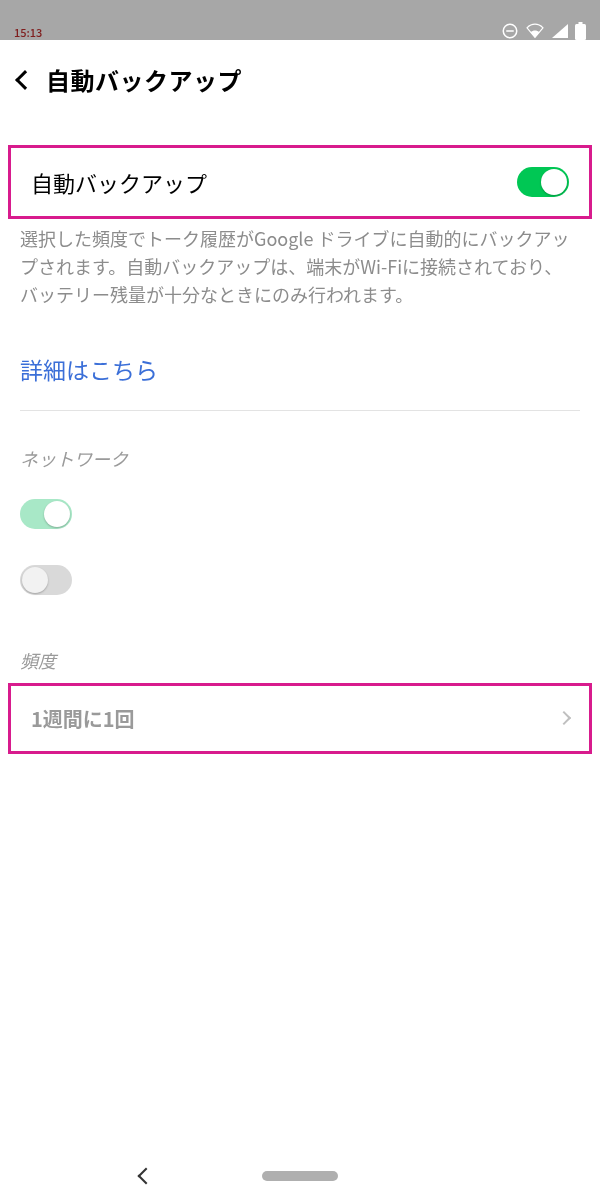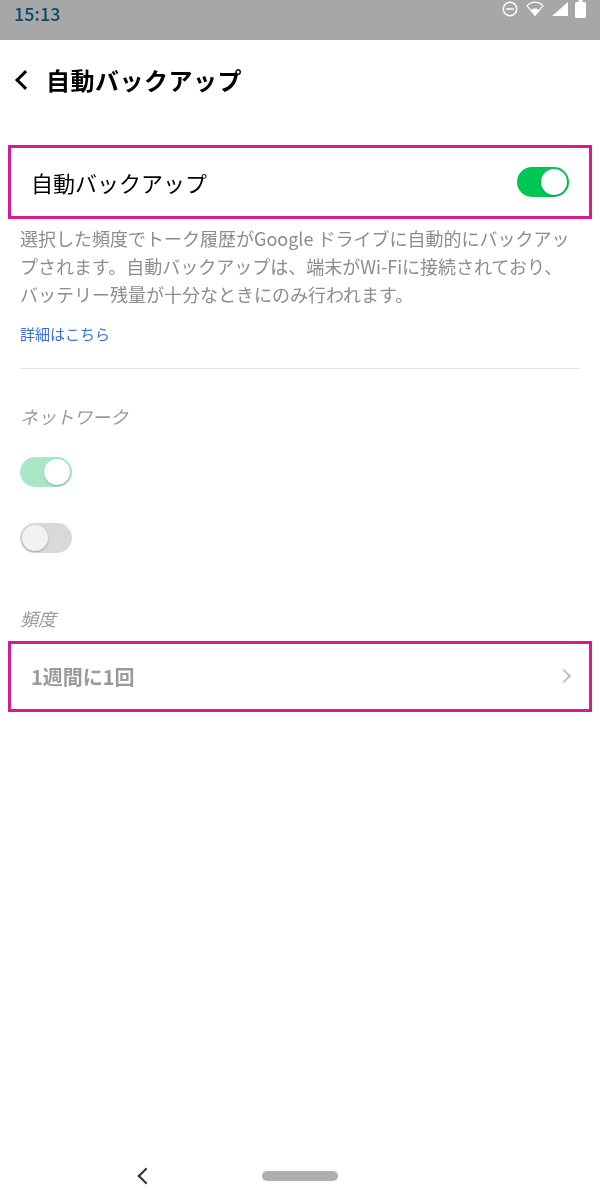--- a/index.html
+++ b/index.html
@@ -11,25 +11,25 @@
     color: #000;
     position: relative;
     overflow: hidden;
   }
 
   
   .status-bar {
     height: 40px;
     background: #a7a7a7;
     display: flex;
-    align-items: flex-start;
+    align-items: flex-end;
     justify-content: space-between;
     padding: 0 14px;
-    color: #0c4a6e;
-    font-size: 18px;
+    color: #7f1d1d;
+    font-size: 11px;
     font-weight: 500;
   }
   .status-right { display: flex; align-items: center; gap: 6px; }
   .status-right svg { display: block; }
 
   
   .app-bar {
     display: flex;
     align-items: center;
     gap: 14px;
@@ -61,23 +61,24 @@
   
   .desc {
     padding: 6px 30px 10px 20px;
     font-size: 18px;
     line-height: 1.55;
     color: #8c8c8c;
   }
   .link {
     display: block;
     padding: 4px 20px 24px 20px;
-    font-size: 15px;
+    font-size: 23px;
     color: #3b6fd8;
     text-decoration: none;
+    margin-top: 29px;
   }
 
   .divider {
     border: none;
     border-top: 1px solid #e3e3e3;
     margin: 0 20px;
   }
 
   .section-header {
     padding: 34px 20px 10px 20px;

